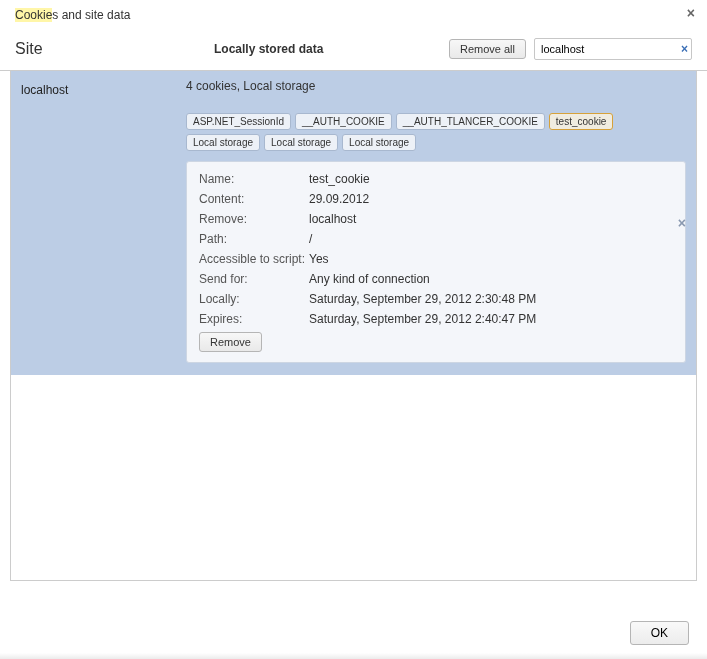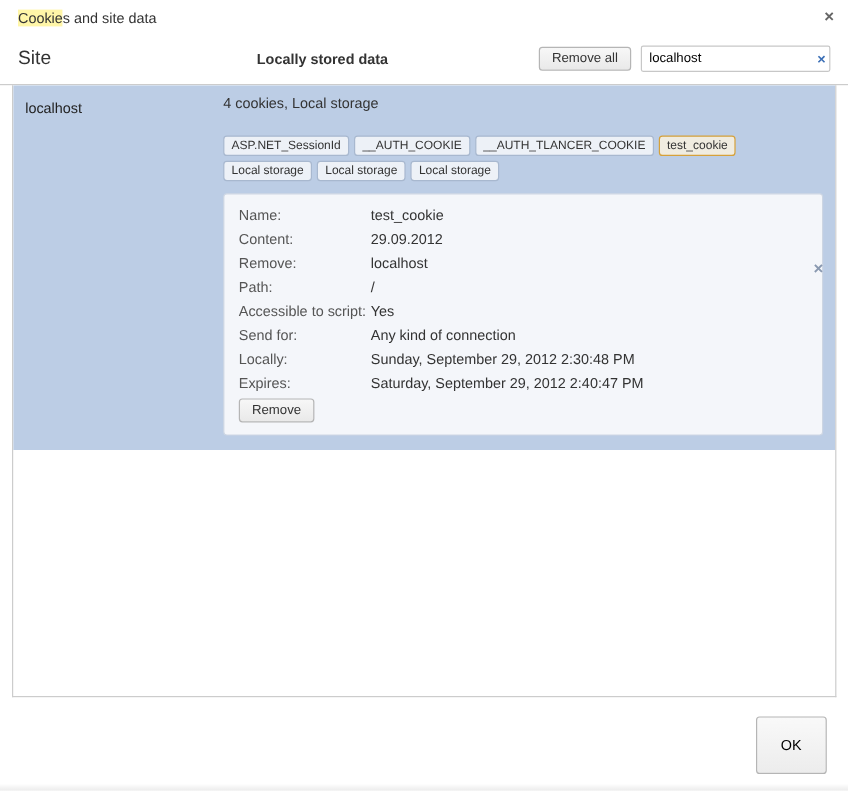--- a/index.html
+++ b/index.html
@@ -171,21 +171,21 @@
     }
     .footer {
       position: absolute;
       bottom: 14px;
       right: 18px;
     }
     .ok-btn {
       background: linear-gradient(#f9f9f9, #ececec);
       border: 1px solid #b5b5b5;
       border-radius: 3px;
-      padding: 16px 20px;
+      padding: 4px 20px;
       font-size: 12px;
       cursor: pointer;
       font-family: inherit;
     }
     .bottom-shadow {
       position: absolute;
       left: 0;
       bottom: 0;
       width: 100%;
       height: 6px;
@@ -246,21 +246,21 @@
             <div class="detail-row">
               <div class="detail-label">Accessible to script:</div>
               <div class="detail-value">Yes</div>
             </div>
             <div class="detail-row">
               <div class="detail-label">Send for:</div>
               <div class="detail-value">Any kind of connection</div>
             </div>
             <div class="detail-row">
               <div class="detail-label">Locally:</div>
-              <div class="detail-value">Sunday, September 29, 2012 2:30:48 PM</div>
+              <div class="detail-value">Saturday, September 29, 2012 2:30:48 PM</div>
             </div>
             <div class="detail-row">
               <div class="detail-label">Expires:</div>
               <div class="detail-value">Saturday, September 29, 2012 2:40:47 PM</div>
             </div>
           </div>
         <div class="remove-btn-wrap">
           <button class="btn">Remove</button>
         </div>
       </div>

